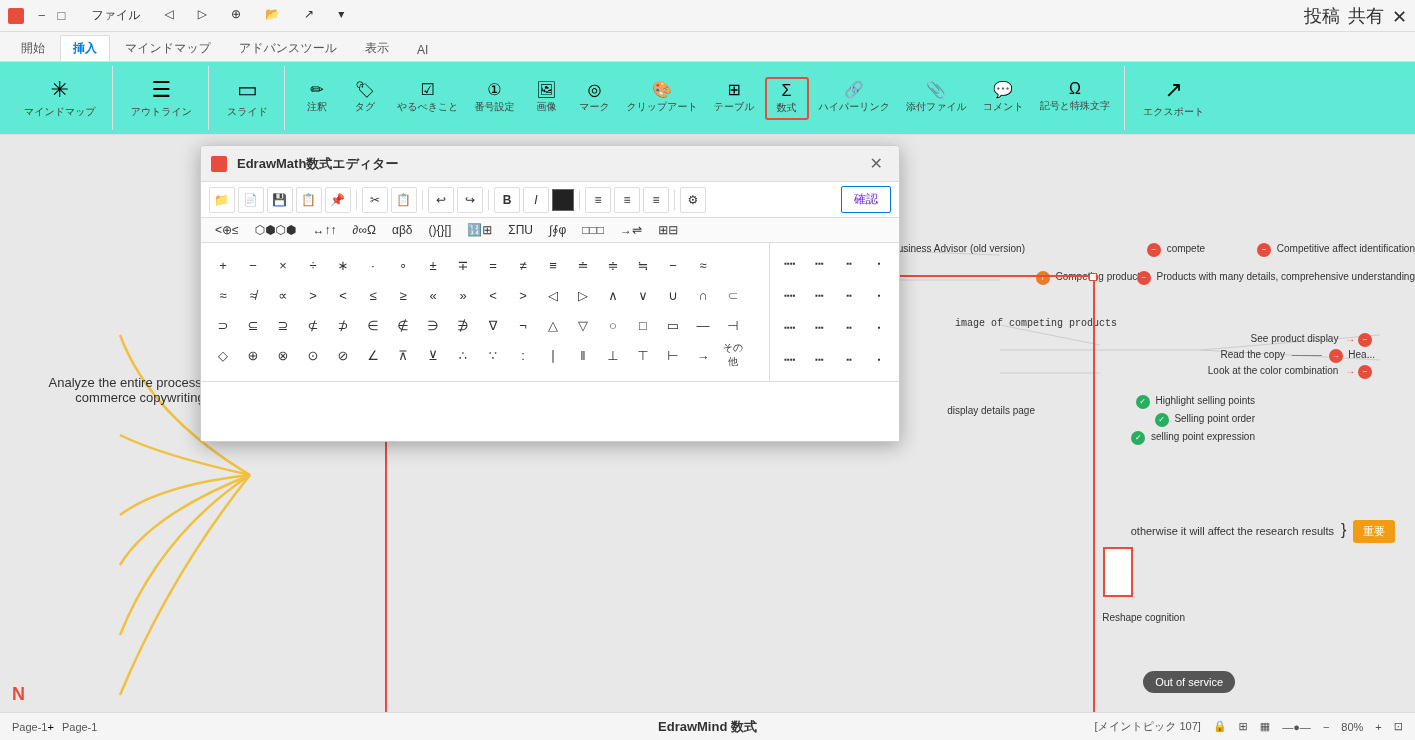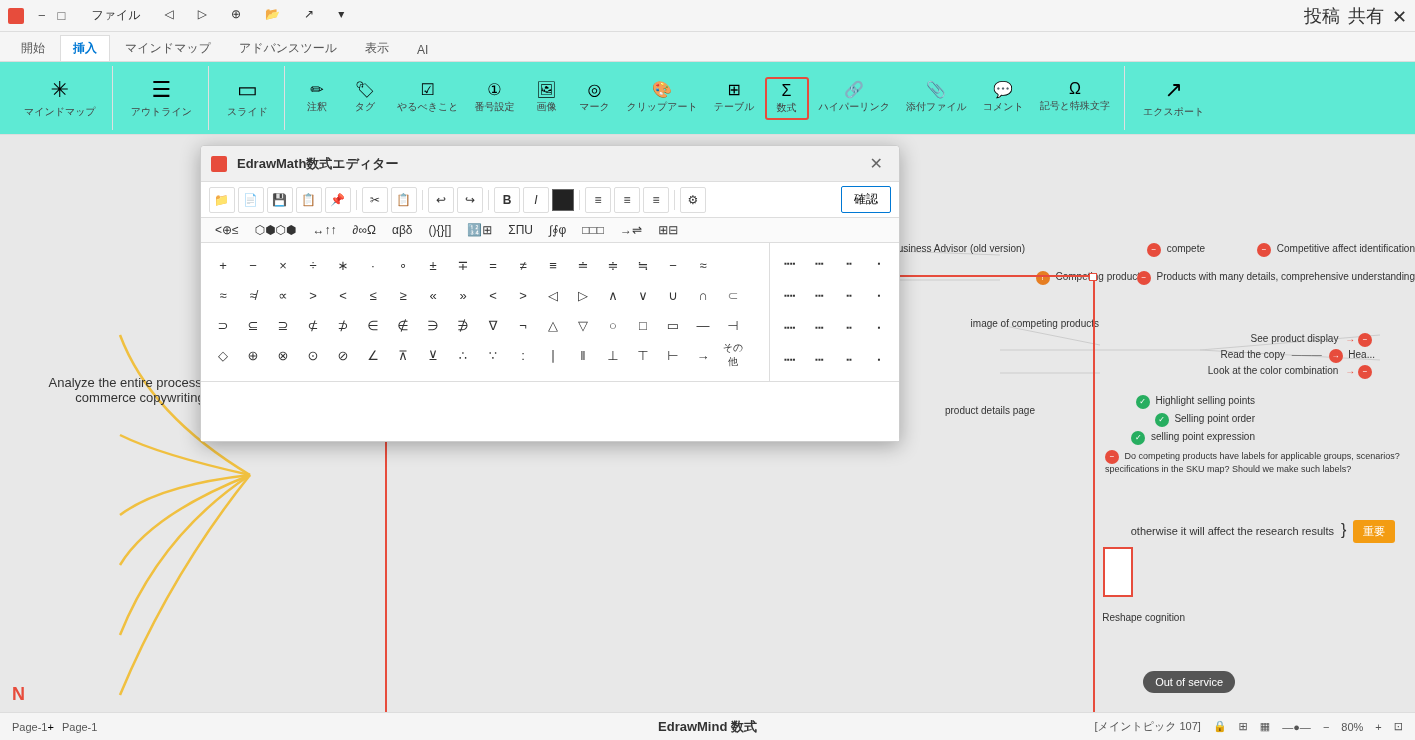--- a/index.html
+++ b/index.html
@@ -148,21 +148,21 @@
       border-radius: 2px;
       background: #fff;
       color: #333;
     }
     .math-tb-sep { width: 1px; height: 20px; background: #ddd; margin: 0 2px; }
     .math-tb-color { width: 22px; height: 22px; background: #222; border: 1px solid #666; cursor: pointer; }
     .confirm-btn {
       margin-left: auto;
       background: #fff;
       border: 1px solid #0078d4;
-      color: #000000;
+      color: #6d28d9;
       padding: 4px 12px;
       cursor: pointer;
       font-size: 12px;
       border-radius: 2px;
     }
 
     .math-symbol-bar {
       display: flex;
       align-items: center;
       padding: 3px 8px;
@@ -517,41 +517,37 @@
       <span>Read the copy</span>
       <span style="color:#666;margin:0 4px;">———</span>
       <span class="node-badge-red">→</span>
       <span>Hea...</span>
     </div>
     <div class="node-text" style="top:230px;right:40px;">
       <span>Look at the color combination</span>
       <span style="color:#e74c3c;margin-left:4px;">→</span>
       <span class="node-badge-red">−</span>
     </div>
-    <div class="node-text" style="top:183px;right:316px;">
+    <div class="node-text" style="top:183px;right:298px;font-family:Liberation Mono, monospace;">
       <span>image of competing products</span>
     </div>
     <div class="node-text" style="top:260px;right:160px;">
       <span class="node-badge-green">✓</span>
       <span>Highlight selling points</span>
     </div>
     <div class="node-text" style="top:278px;right:160px;">
       <span class="node-badge-green">✓</span>
       <span>Selling point order</span>
     </div>
     <div class="node-text" style="top:296px;right:160px;">
       <span class="node-badge-green">✓</span>
       <span>selling point expression</span>
     </div>
     <div class="node-text" style="top:270px;right:380px;">
-      <span>product details page</span>
-    </div>
-    <div class="node-text" style="top:315px;right:0px;width:310px;white-space:normal;font-size:9px;">
-      <span class="node-badge-red">−</span>
-      <span>Do competing products have labels for applicable groups, scenarios? specifications in the SKU map? Should we make such labels?</span>
+      <span>display details page</span>
     </div>
 
     <div class="node-text" style="bottom:90px;right:230px;">
       <span>Reshape cognition</span>
     </div>
 
     <div style="position:absolute;top:385px;right:20px;">
       <span style="font-size:11px;color:#333;">otherwise it will affect the research results</span>
       <span style="font-size:16px;color:#333;margin:0 4px;">}</span>
       <button class="orange-btn">重要</button>

